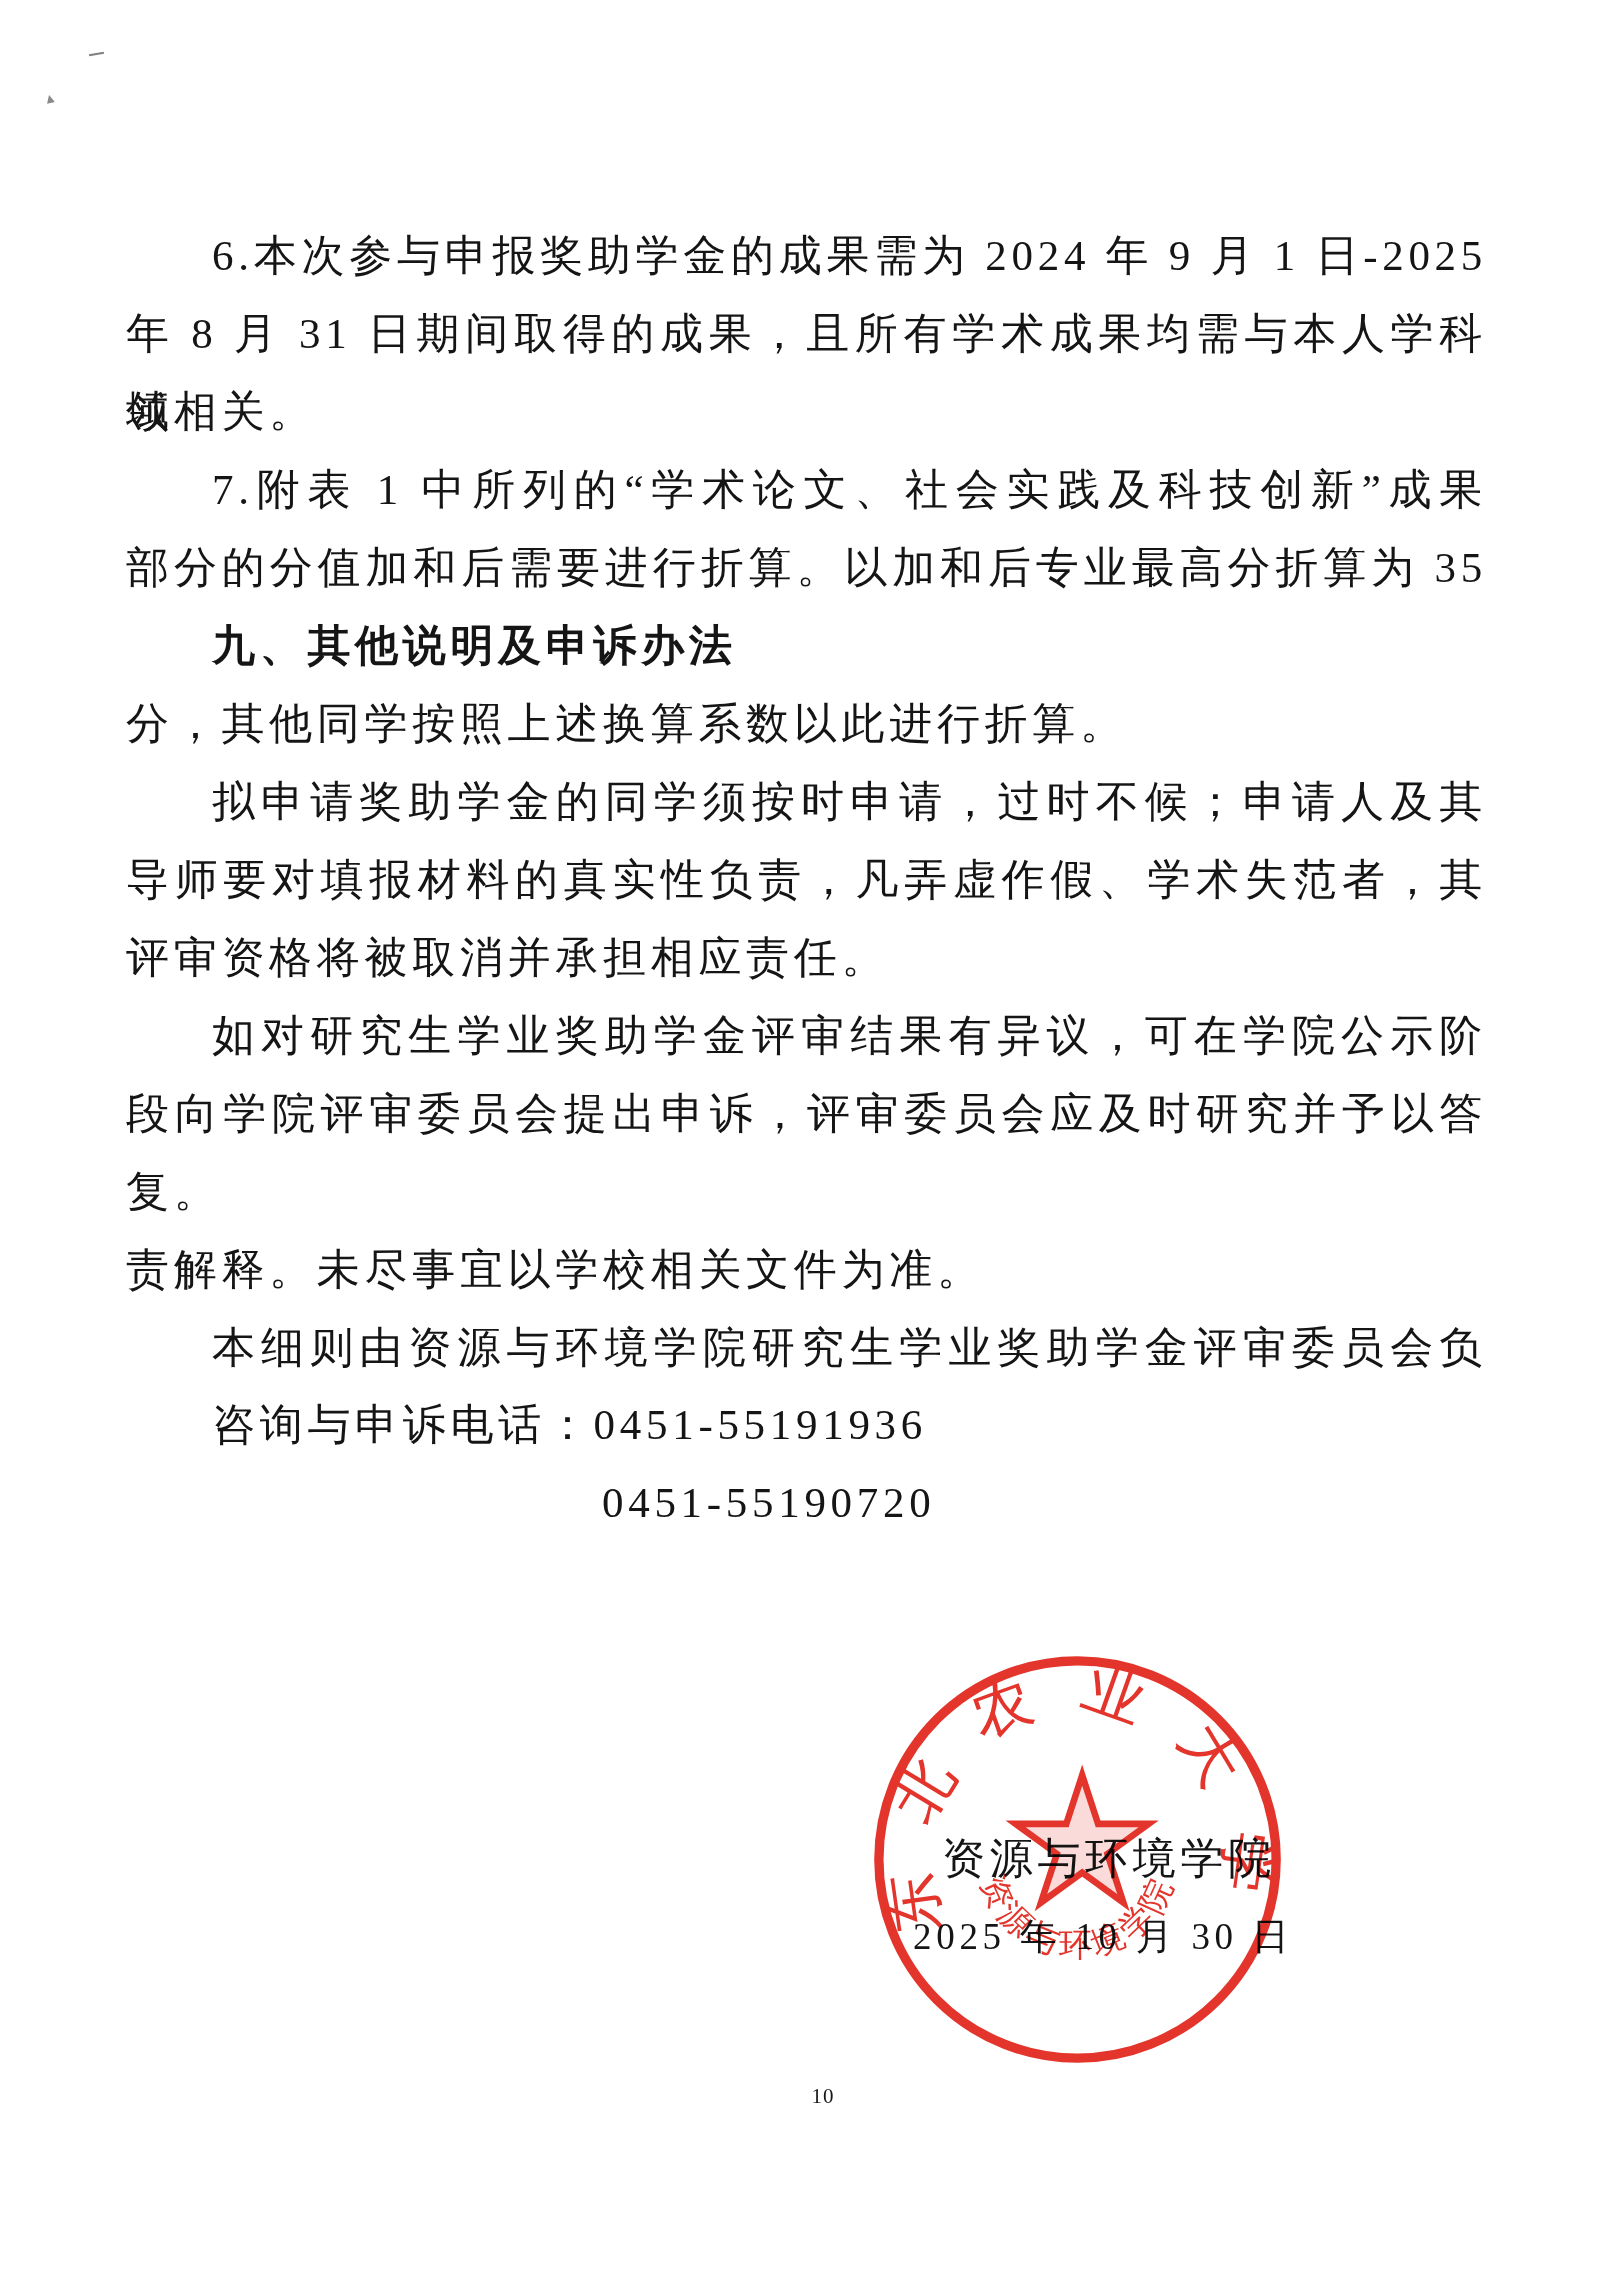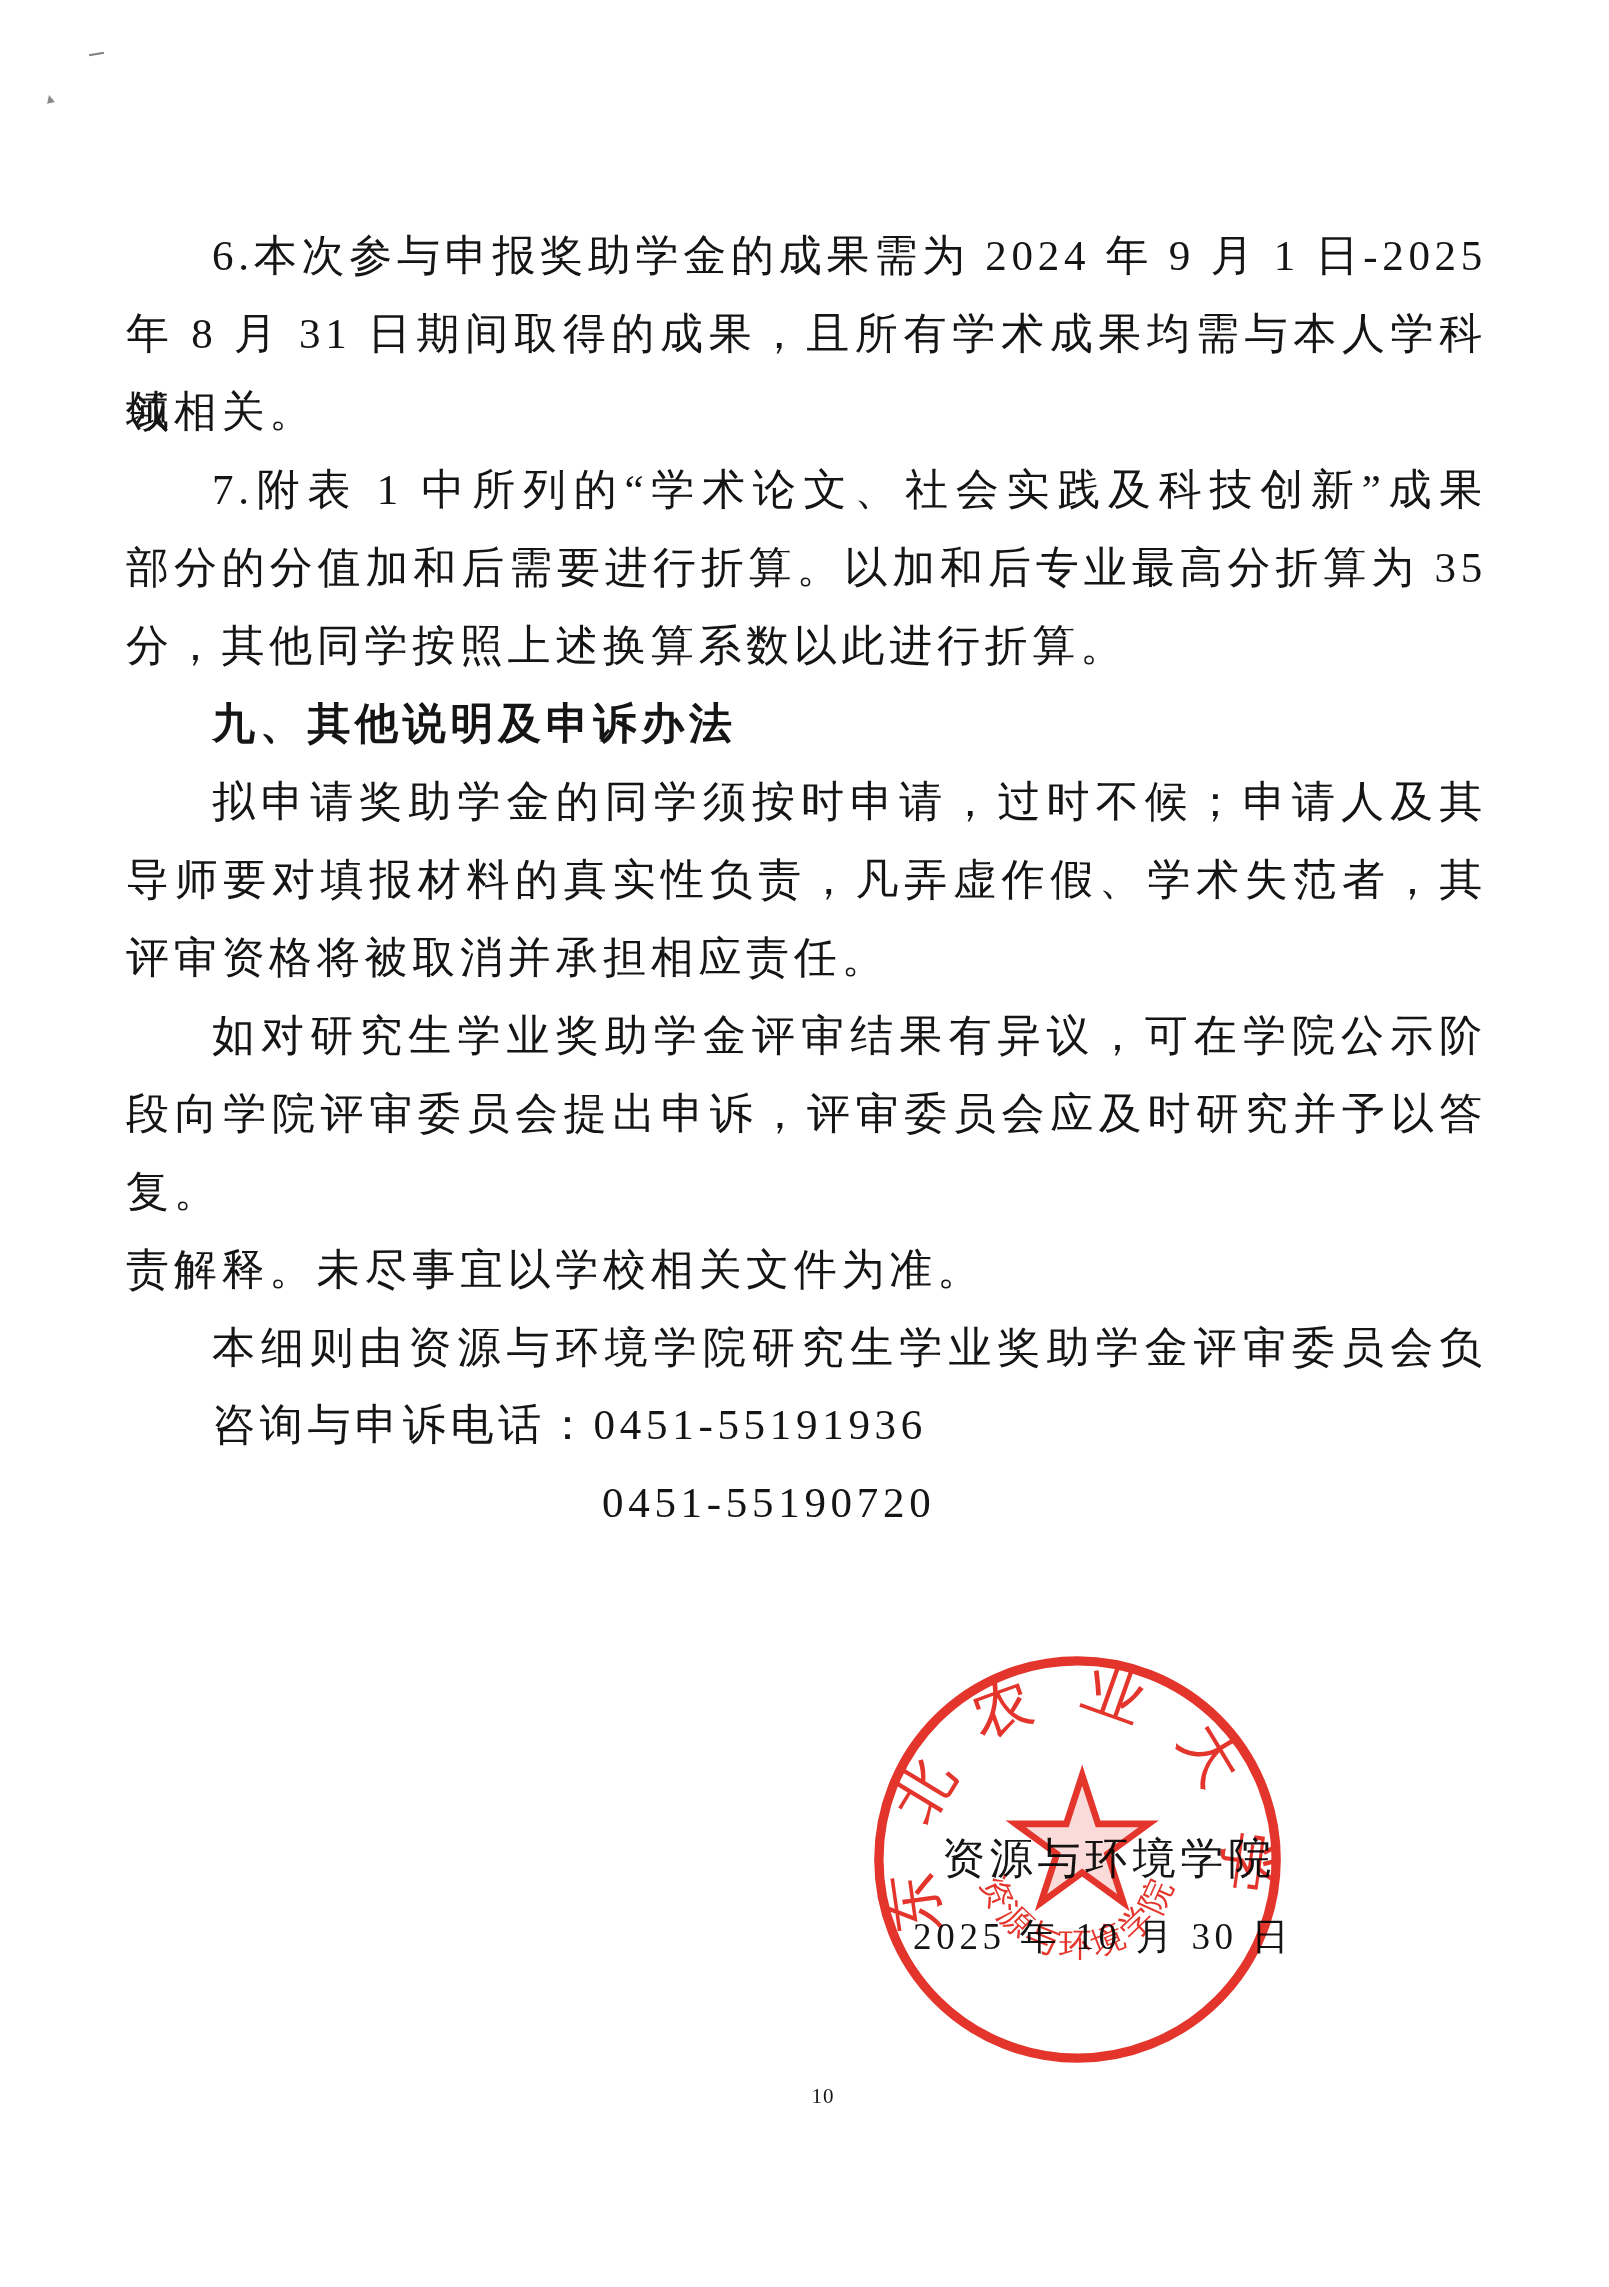--- a/index.html
+++ b/index.html
@@ -86,22 +86,22 @@
 
   <div class="artifact1"></div>
   <div class="artifact2"></div>
 
   <div class="textblock">
     <div class="line indent justify">6.本次参与申报奖助学金的成果需为 2024 年 9 月 1 日-2025</div>
     <div class="line justify">年 8 月 31 日期间取得的成果，且所有学术成果均需与本人学科领</div>
     <div class="line">域相关。</div>
     <div class="line indent justify">7.附表 1 中所列的“学术论文、社会实践及科技创新”成果</div>
     <div class="line justify">部分的分值加和后需要进行折算。以加和后专业最高分折算为 35</div>
+    <div class="line indent bold">九、其他说明及申诉办法</div>
     <div class="line">分，其他同学按照上述换算系数以此进行折算。</div>
-    <div class="line indent bold">九、其他说明及申诉办法</div>
     <div class="line indent justify">拟申请奖助学金的同学须按时申请，过时不候；申请人及其</div>
     <div class="line justify">导师要对填报材料的真实性负责，凡弄虚作假、学术失范者，其</div>
     <div class="line">评审资格将被取消并承担相应责任。</div>
     <div class="line indent justify">如对研究生学业奖助学金评审结果有异议，可在学院公示阶</div>
     <div class="line justify">段向学院评审委员会提出申诉，评审委员会应及时研究并予以答</div>
     <div class="line">复。</div>
     <div class="line">责解释。未尽事宜以学校相关文件为准。</div>
     <div class="line indent justify">本细则由资源与环境学院研究生学业奖助学金评审委员会负</div>
   </div>
 

